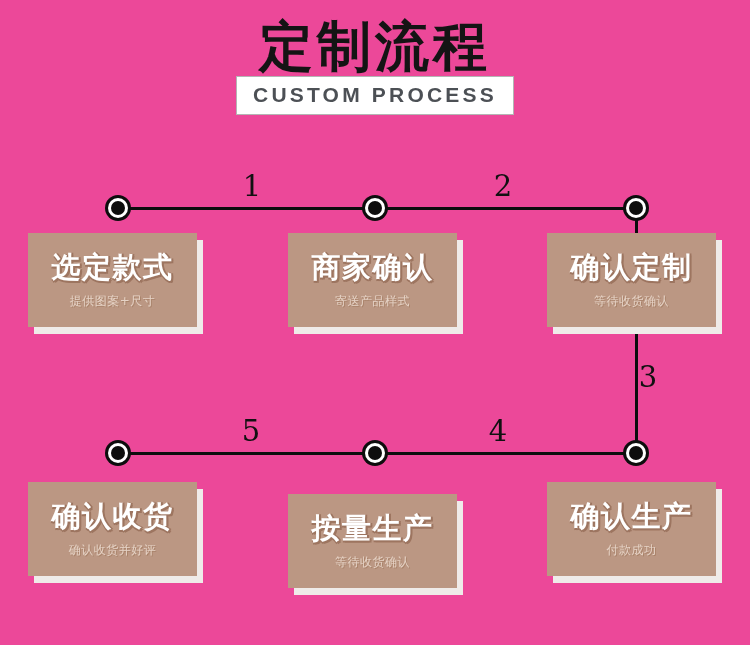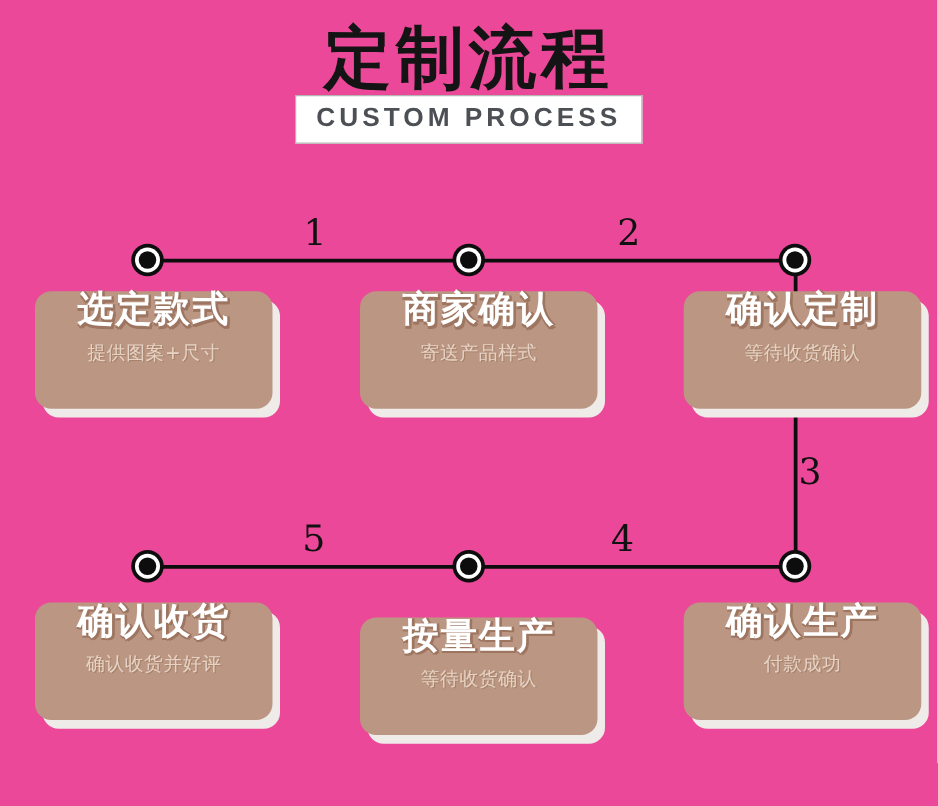--- a/index.html
+++ b/index.html
@@ -113,48 +113,47 @@
     font-weight: 400;
     color: #111111;
     line-height: 1;
     transform: translate(-50%, -100%);
     white-space: nowrap;
   }
 
   
   .card {
     position: absolute;
-    width: 190px;
+    width: 169px;
     height: 94px;
     background: #bb9783;
     z-index: 3;
     box-shadow: 6px 7px 0 0 #efebe9;
     display: flex;
     flex-direction: column;
     align-items: center;
-    justify-content: flex-start;
-    border-radius: 13px;
+    justify-content: center;
   }
   .card .title {
     font-family: "DejaVu Sans", "Liberation Sans", sans-serif;
     font-size: 29px;
     font-weight: 700;
     letter-spacing: 1.5px;
     color: #ffffff;
     line-height: 1;
     text-shadow:
        2px 2px 0 #9d7560,
        2px 0 0 #9d7560,
        0 2px 0 #9d7560;
     white-space: nowrap;
   }
   .card .desc {
     margin-top: 13px;
     font-family: "DejaVu Sans", "Liberation Sans", sans-serif;
-    font-size: 15px;
+    font-size: 12px;
     font-weight: 400;
     letter-spacing: 0.5px;
     color: #e6d3c6;
     line-height: 1;
     text-shadow: 1px 1px 0 #a88269;
     white-space: nowrap;
   }
 </style>
 </head>
 <body>

